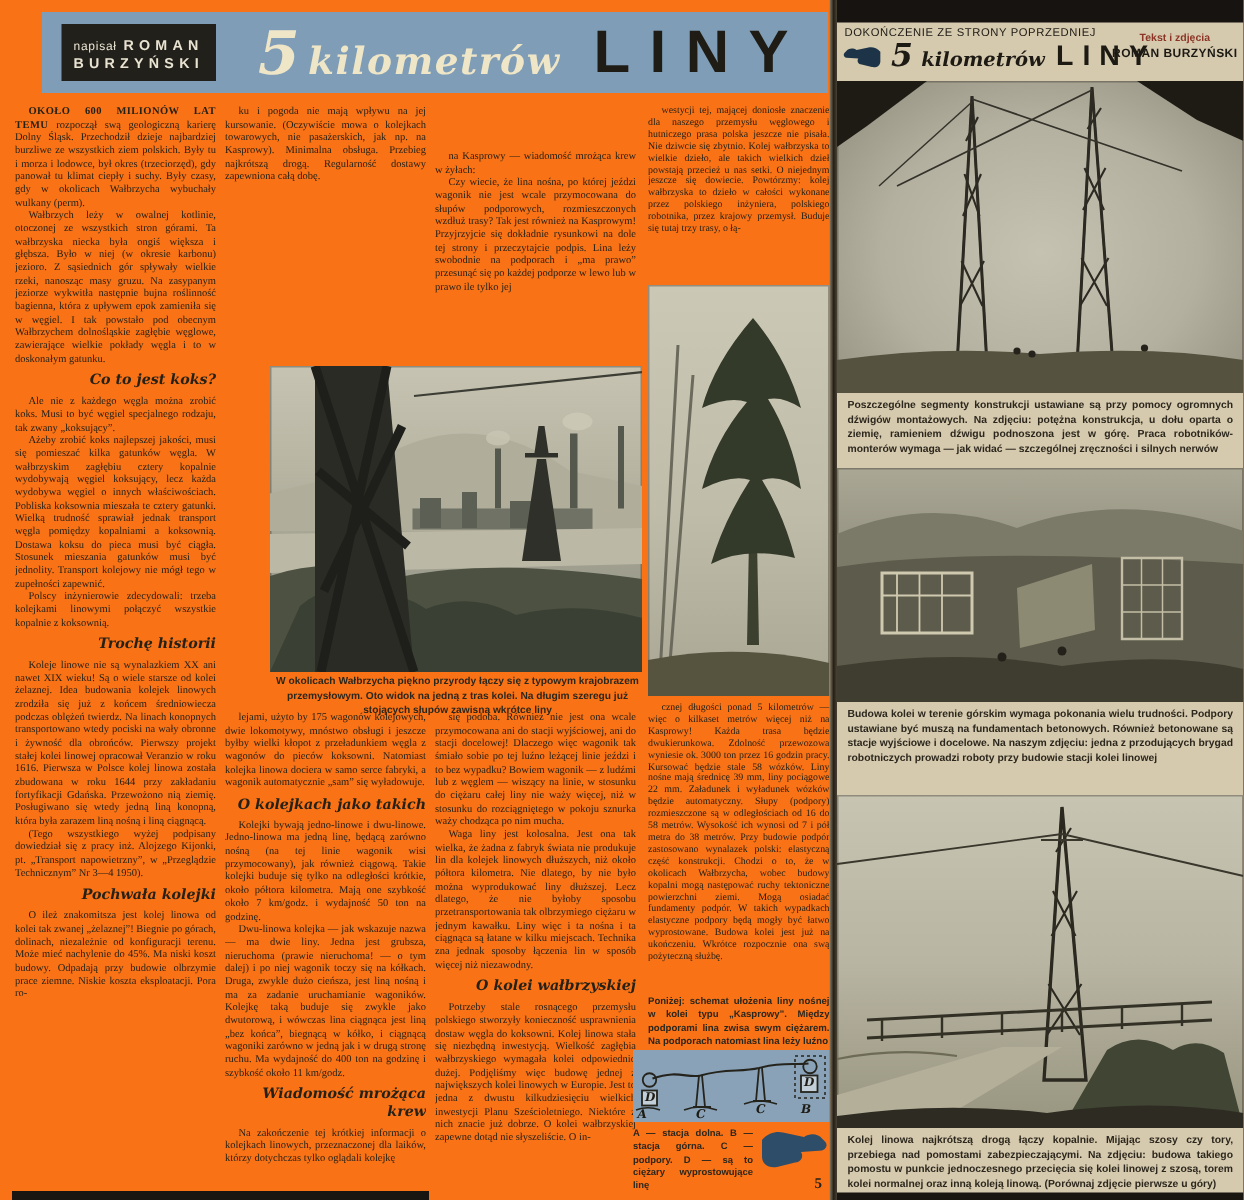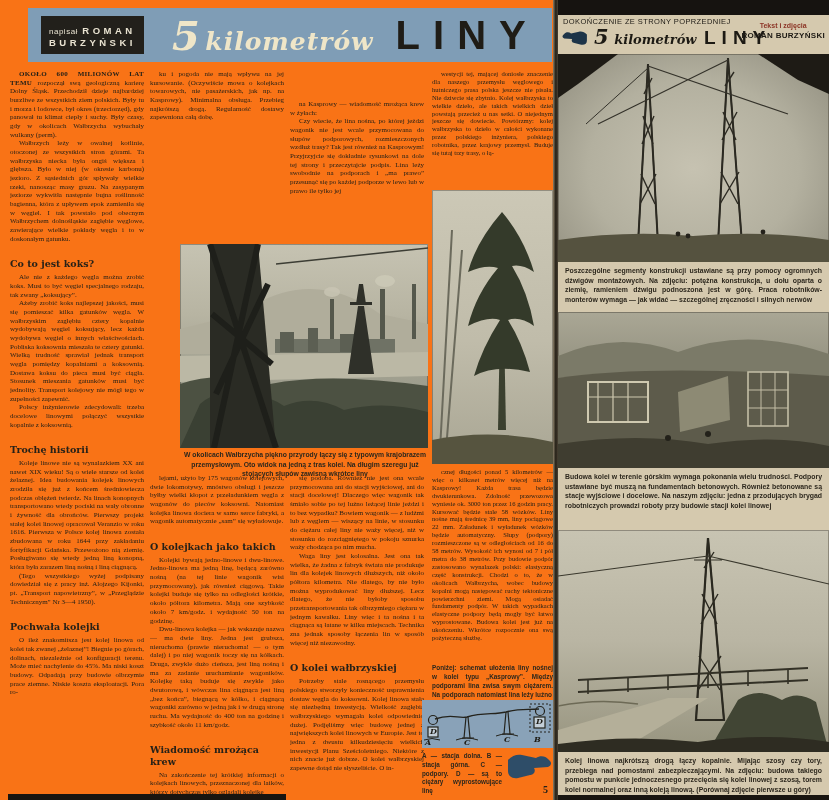--- a/index.html
+++ b/index.html
@@ -21,22 +21,22 @@
                   margin-left:28px; white-space:nowrap; }
   .t5 { font-size:40px; }
   .tkm { font-size:25px; letter-spacing:1px; }
   .title-main { font-family:"Liberation Sans", sans-serif; font-weight:bold; color:#1f1c16;
                 font-size:40px; letter-spacing:13px; margin-left:22px; line-height:1; }
 
   .col { font-size:7px; line-height:1.24; text-align:justify; overflow:hidden; }
   .col.tight { font-size:6.6px; line-height:1.2; }
   .para { text-indent:9px; }
   .para b { letter-spacing:.3px; }
-  .subhead { font-weight:bold; text-align:left; text-indent:0;
-             font-size:9.5px; margin:15px 0 3px; font-family:"DejaVu Serif", serif; }
+  .subhead { font-weight:bold; font-style:italic; text-align:right; text-indent:0;
+             font-size:9.5px; margin:5px 0 3px; font-family:"DejaVu Serif", serif; }
 
   .photo { position:absolute; overflow:hidden; box-shadow:0 0 0 1px rgba(40,35,25,.35) inset; }
   .photo svg { position:absolute; left:0; top:0; width:100%; height:100%; }
 
   .capt { font-family:"Liberation Sans", sans-serif; font-weight:bold; color:#2c271d;
           font-size:6.8px; line-height:1.4; }
   .capt.center { text-align:center; }
   .capt.just { text-align:justify; }
 
   .diagram { position:absolute; background:#89a2b8; }
@@ -92,21 +92,21 @@
       </div>
       <div class="title-main">LINY</div>
     </div>
 
     <div class="col abs" style="left:10px; top:70px; width:134px; height:724px;">
         <div class="para"><b>OKOŁO 600 MILIONÓW LAT TEMU </b>rozpoczął swą geologiczną karierę Dolny Śląsk. Przechodził dzieje najbardziej burzliwe ze wszystkich ziem polskich. Były tu i morza i lodowce, był okres (trzeciorzęd), gdy panował tu klimat ciepły i suchy. Były czasy, gdy w okolicach Wałbrzycha wybuchały wulkany (perm).</div>
         <div class="para">Wałbrzych leży w owalnej kotlinie, otoczonej ze wszystkich stron górami. Ta wałbrzyska niecka była ongiś większa i głębsza. Było w niej (w okresie karbonu) jezioro. Z sąsiednich gór spływały wielkie rzeki, nanosząc masy gruzu. Na zasypanym jeziorze wykwitła następnie bujna roślinność bagienna, która z upływem epok zamieniła się w węgiel. I tak powstało pod obecnym Wałbrzychem dolnośląskie zagłębie węglowe, zawierające wielkie pokłady węgla i to w doskonałym gatunku.</div>
         <div class="subhead">Co to jest koks?</div>
         <div class="para">Ale nie z każdego węgla można zrobić koks. Musi to być węgiel specjalnego rodzaju, tak zwany „koksujący”.</div>
         <div class="para">Ażeby zrobić koks najlepszej jakości, musi się pomieszać kilka gatunków węgla. W wałbrzyskim zagłębiu cztery kopalnie wydobywają węgiel koksujący, lecz każda wydobywa węgiel o innych właściwościach. Pobliska koksownia mieszała te cztery gatunki. Wielką trudność sprawiał jednak transport węgla pomiędzy kopalniami a koksownią. Dostawa koksu do pieca musi być ciągła. Stosunek mieszania gatunków musi być jednolity. Transport kolejowy nie mógł tego w zupełności zapewnić.</div>
-        <div class="para">Polscy inżynierowie zdecydowali: trzeba docelowe linowymi połączyć wszystkie kopalnie z koksownią.</div>
+        <div class="para">Polscy inżynierowie zdecydowali: trzeba kolejkami linowymi połączyć wszystkie kopalnie z koksownią.</div>
         <div class="subhead">Trochę historii</div>
         <div class="para">Koleje linowe nie są wynalazkiem XX ani nawet XIX wieku! Są o wiele starsze od kolei żelaznej. Idea budowania kolejek linowych zrodziła się już z końcem średniowiecza podczas oblężeń twierdz. Na linach konopnych transportowano wtedy pociski na wały obronne i żywność dla obrońców. Pierwszy projekt stałej kolei linowej opracował Veranzio w roku 1616. Pierwsza w Polsce kolej linowa została zbudowana w roku 1644 przy zakładaniu fortyfikacji Gdańska. Przewożono nią ziemię. Posługiwano się wtedy jedną liną konopną, która była zarazem liną nośną i liną ciągnącą.</div>
         <div class="para">(Tego wszystkiego wyżej podpisany dowiedział się z pracy inż. Alojzego Kijonki, pt. „Transport napowietrzny”, w „Przeglądzie Technicznym” Nr 3—4 1950).</div>
         <div class="subhead">Pochwała kolejki</div>
         <div class="para">O ileż znakomitsza jest kolej linowa od kolei tak zwanej „żelaznej”! Biegnie po górach, dolinach, niezależnie od konfiguracji terenu. Może mieć nachylenie do 45%. Ma niski koszt budowy. Odpadają przy budowie olbrzymie prace ziemne. Niskie koszta eksploatacji. Pora ro-</div>
       </div>
     <div class="col abs" style="left:150px; top:70px; width:134px; height:174px;">
         <div class="para">ku i pogoda nie mają wpływu na jej kursowanie. (Oczywiście mowa o kolejkach towarowych, nie pasażerskich, jak np. na Kasprowy). Minimalna obsługa. Przebieg najkrótszą drogą. Regularność dostawy zapewniona całą dobę.</div>
       </div>
     <div class="col abs" style="left:290px; top:60px; width:134px; height:174px;margin-top:40px;">

